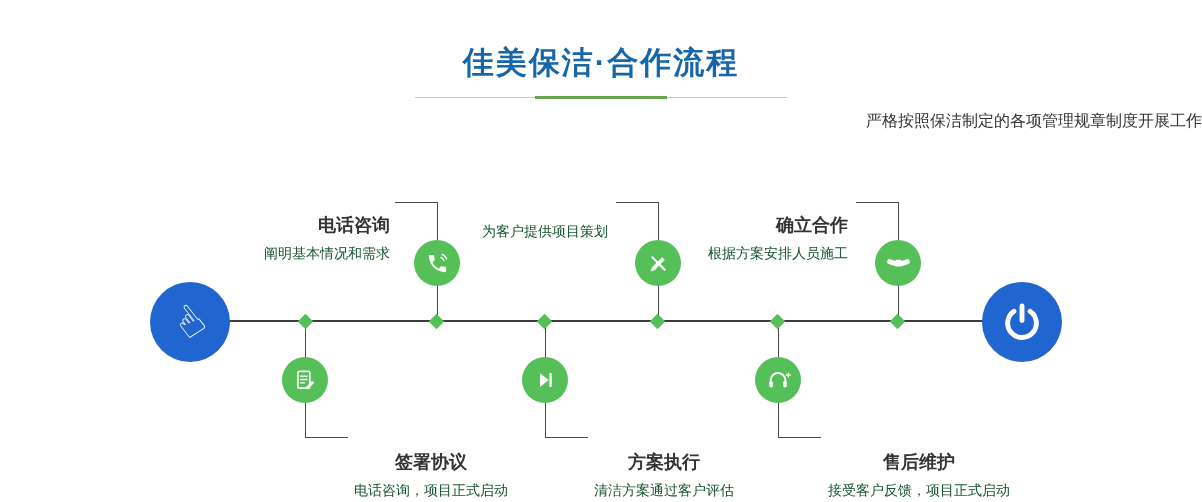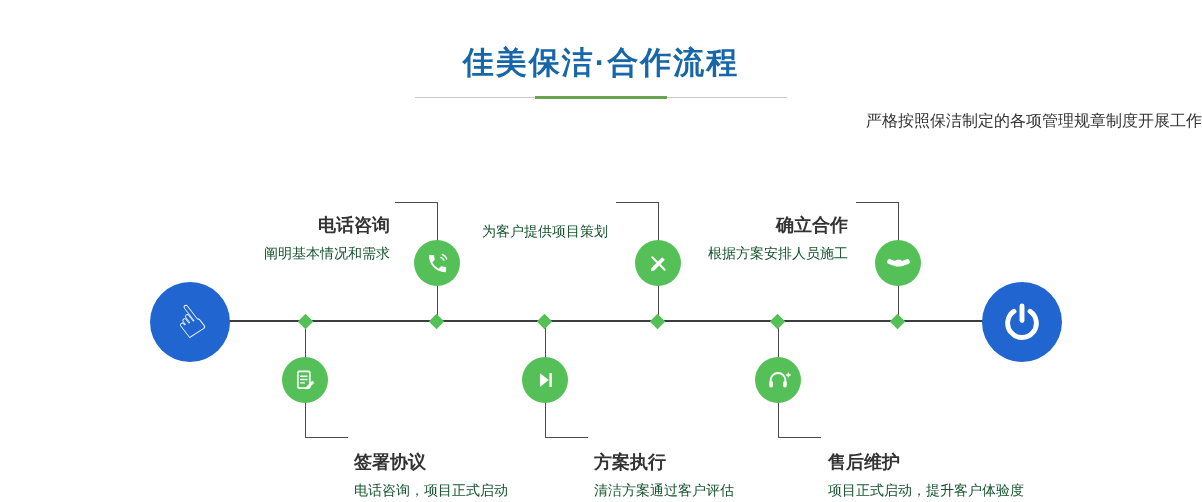--- a/index.html
+++ b/index.html
@@ -33,21 +33,21 @@
 
   .gcircle{position:absolute;width:46px;height:46px;border-radius:50%;
            background:var(--green,#54c057);display:flex;align-items:center;justify-content:center;}
   .icon{display:flex;align-items:center;justify-content:center;}
   .icon svg{display:block;}
 
   .label{position:absolute;margin-top:25px;}
   .label .step-title{font-size:18px;font-weight:700;color:#333;line-height:1.2;}
   .label .step-desc{font-size:14px;color:#14532d;margin-top:8px;line-height:1.2;}
   .label.top{text-align:right;}
-  .label.bottom{text-align:left;}
+  .label.bottom{text-align:center;}
 </style>
 </head>
 <body style="--blue: #2165d0; --green: #54c057; --title_blue: #1666a8; --divider_green: #68a54d; --line: #3d3d3d;">
 
 <div class="page">
 
   <h1 class="title">佳美保洁·合作流程</h1>
 
   <div class="divider">
     <div class="divider-green"></div>
@@ -161,16 +161,16 @@
   <div class="label bottom" style="left:354px;top:427px">
     <div class="step-title">签署协议</div>
     <div class="step-desc">电话咨询，项目正式启动</div>
   </div>
   <div class="label bottom" style="left:594px;top:427px">
     <div class="step-title">方案执行</div>
     <div class="step-desc">清洁方案通过客户评估</div>
   </div>
   <div class="label bottom" style="left:828px;top:427px">
     <div class="step-title">售后维护</div>
-    <div class="step-desc">项目正式启动，提升客户体验度</div>
+    <div class="step-desc">接受客户反馈，项目正式启动</div>
   </div>
 
 </div>
 
 </body></html>

